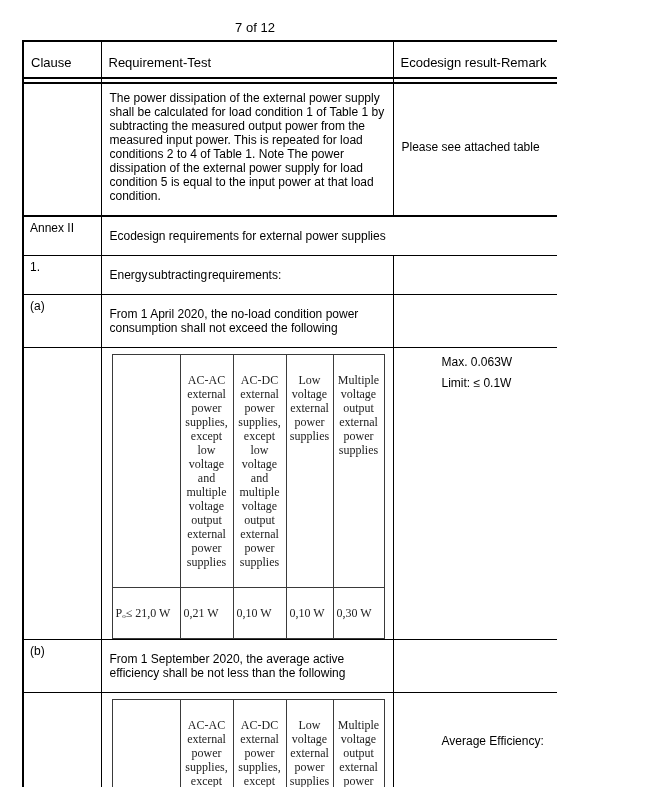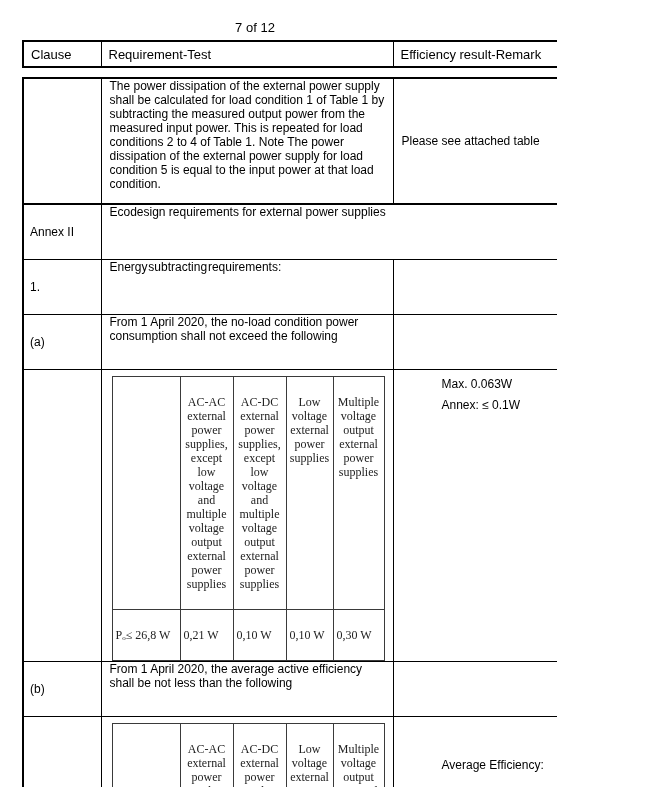--- a/index.html
+++ b/index.html
@@ -15,27 +15,27 @@
   .pageinfo { position:absolute; left:0; width:466px; text-align:center; }
   .reportno { position:absolute; right:0; text-align:right; }
 
   
   table.tbl { border-collapse:collapse; table-layout:fixed; width:628px; border:2px solid #000; }
   table.tbl th, table.tbl td { border:1px solid #000; overflow:hidden; }
 
   .hdr-table { position:absolute; top:40px; left:22px; }
   .hdr-table th {
     font-weight:normal; text-align:left; font-size:13px;
-    padding:3px 7px; height:18px; vertical-align:middle; white-space:nowrap;
+    padding:11px 7px; height:18px; vertical-align:middle; white-space:nowrap;
   }
 
   .main-table { position:absolute; top:77px; left:22px; }
   .main-table td { vertical-align:top; font-size:12px; line-height:14px; }
-  td.clause   { padding:20px 6px;margin-top:8px; }
-  td.req      { padding:0 8px; }
+  td.clause   { padding:4px 6px;margin-top:8px; }
+  td.req      { padding:12px 8px; }
   td.meas     { padding:4px 8px; }
   td.verdict  { text-align:center; padding:4px 2px; font-size:12.5px; }
   .v-mid { vertical-align:middle !important; }
   .thick-bottom { border-bottom:2px solid #000 !important; }
   .tight { word-spacing:-2.5px; }
 
   .meas-lines div { line-height:21px; font-size:12px;padding-left:40px; }
   .meas-lines.wide div { line-height:25px;margin-top:32px; }
 
   
@@ -66,21 +66,21 @@
     <colgroup>
         <col style="width:78px">
         <col style="width:292px">
         <col style="width:173px">
         <col style="width:85px">
       </colgroup>
     <tbody>
         <tr>
       <th>Clause</th>
       <th>Requirement-Test</th>
-      <th>Efficiency result-Remark</th>
+      <th>Ecodesign result-Remark</th>
       <th>Verdict</th>
     </tr>
   </tbody>
     </table>
 
   <table class="tbl main-table">
     <colgroup>
         <col style="width:78px">
         <col style="width:292px">
         <col style="width:173px">
@@ -128,41 +128,41 @@
               </colgroup>
           <tbody>
                 <tr>
             <td class="mini-head"></td>
             <td class="mini-head">AC-AC external power supplies, except low voltage and multiple voltage output external power supplies</td>
             <td class="mini-head">AC-DC external power supplies, except low voltage and multiple voltage output external power supplies</td>
             <td class="mini-head">Low voltage external power supplies</td>
             <td class="mini-head">Multiple voltage output external power supplies</td>
           </tr>
           <tr class="mini-row">
-            <td class="mini-label">Pₒ≤ 26,8 W</td>
+            <td class="mini-label">Pₒ≤ 21,0 W</td>
             <td>0,21 W</td>
             <td>0,10 W</td>
             <td>0,10 W</td>
             <td>0,30 W</td>
           </tr>
         </tbody>
             </table>
       </td>
       <td class="meas">
         <div class="meas-lines">
           <div>Max. 0.063W</div>
-          <div>Annex: ≤ 0.1W</div>
+          <div>Limit: ≤ 0.1W</div>
         </div>
       </td>
       <td class="verdict">P</td>
     </tr>
 
     <tr style="height:36px">
       <td class="clause">(b)</td>
-      <td class="req">From 1 April 2020, the average active efficiency shall be not less than the following</td>
+      <td class="req">From 1 September 2020, the average active efficiency shall be not less than the following</td>
       <td class="meas"></td>
       <td class="verdict">P</td>
     </tr>
 
     <tr style="height:202px">
       <td class="clause"></td>
       <td class="req" style="padding:0">
         <table class="mini">
           <colgroup>
                 <col style="width:68px">

